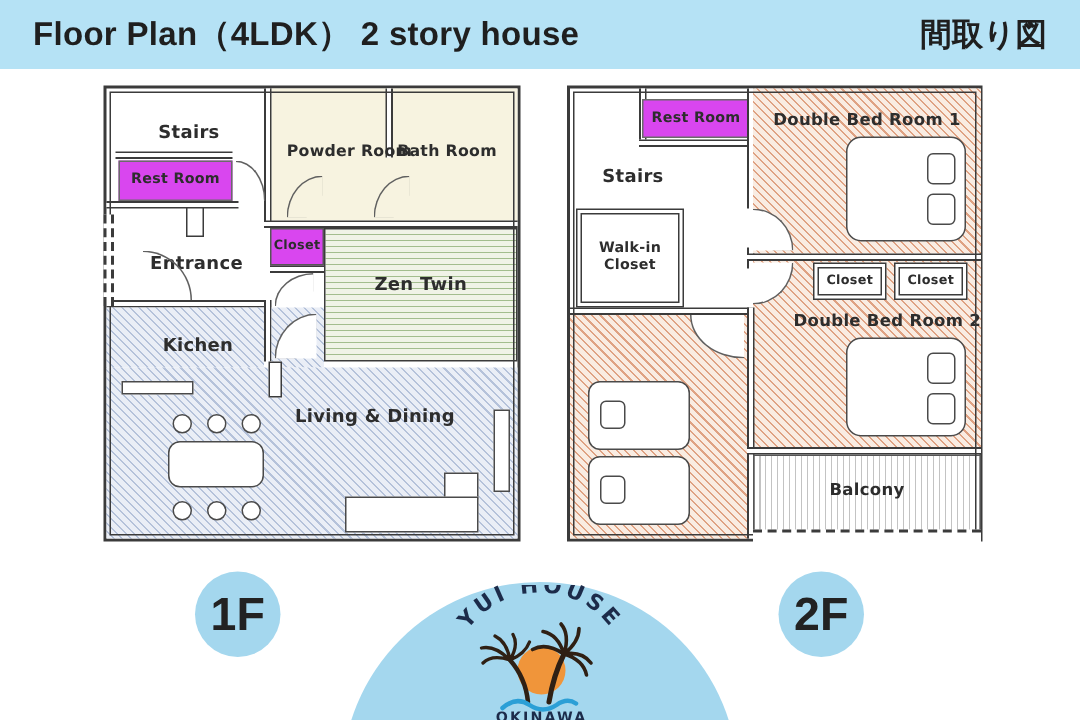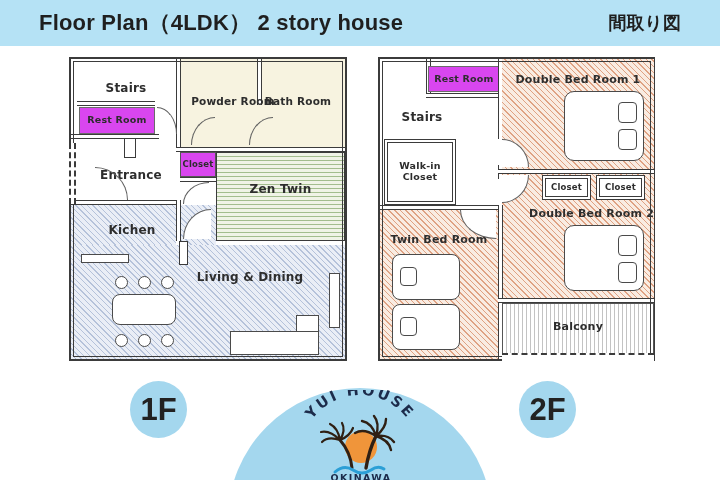--- a/index.html
+++ b/index.html
@@ -5,24 +5,24 @@
   :root{
     --header-blue:#b5e2f5; --badge-blue:#a4d7ee; --wall:#3b3b3b; --cream:#f7f3e0;
     --zen-line:#a3bd8e; --zen-bg:#f0f3e7; --blue-line:#b5c2da; --blue-bg:#eaeef6;
     --orange-line:#dfa283; --orange-bg:#f9ece2; --balcony-line:#c3c3c3;
     --text:#2d2d2d; --logo-navy:#1c2b4a; --sun-orange:#f0953a; --wave-blue:#2b9fd6; --palm:#2f2014;
   }
   html,body{margin:0;padding:0;}
   .stage{position:relative;width:720px;height:480px;background:#fff;overflow:hidden;
          font-family:"DejaVu Sans",sans-serif;}
   .header{position:absolute;top:0;left:0;right:0;height:46px;background:var(--header-blue);
-          display:flex;align-items:center;justify-content:space-between;padding:0 39px;box-sizing:border-box;
+          display:flex;align-items:center;justify-content:space-between;padding:0 22px;box-sizing:border-box;
           font-family:"Liberation Sans","DejaVu Sans",sans-serif;color:#1f1f1f;}
   .header .title{font-size:22px;font-weight:600;letter-spacing:.2px;}
-  .header .title-jp{font-size:18px;font-weight:600;}
+  .header .title-jp{font-size:21px;font-weight:600;}
   .plan{position:absolute;background:#fff;border:2px solid var(--wall);box-sizing:content-box;}
   .plan::after{content:"";position:absolute;inset:2px;border:1px solid var(--wall);pointer-events:none;z-index:10;}
   .abs{position:absolute;}
   .wh{position:absolute;height:5px;background:linear-gradient(to bottom,var(--wall) 0 1.2px,#fff 1.2px 3.8px,var(--wall) 3.8px 5px);}
   .wv{position:absolute;width:5px;background:linear-gradient(to right,var(--wall) 0 1.2px,#fff 1.2px 3.8px,var(--wall) 3.8px 5px);}
   .cream{background:var(--cream);}
   .hatch-blue{background:repeating-linear-gradient(45deg,var(--blue-bg) 0 3px,var(--blue-line) 3px 4px);}
   .hatch-orange{background:repeating-linear-gradient(45deg,var(--orange-bg) 0 3px,var(--orange-line) 3px 4px);}
   .zen-st{background:repeating-linear-gradient(to bottom,var(--zen-bg) 0 3px,var(--zen-line) 3px 4px);}
   .balcony-st{background:repeating-linear-gradient(to right,#fff 0 3px,var(--balcony-line) 3px 4px);}
@@ -156,21 +156,20 @@
     <div class="lbl lbl-md" style="left:122px;top:149px;width:152px;text-align:right;">Double Bed Room 2</div>
     <div class="furn bed" style="left:184px;top:166px;width:80px;height:66px;">
       <div class="pillow" style="right:6px;top:9px;width:19px;height:21px;"></div>
       <div class="pillow" style="right:6px;top:36px;width:19px;height:21px;"></div>
     </div>
 
     <div class="wh" style="left:0;top:146px;width:122px;"></div>
     <div class="wv" style="left:118px;top:146px;height:154px;"></div>
     <div class="abs hatch-orange" style="left:0;top:151px;width:118px;height:149px;"></div>
     <div class="arc bl fill" style="left:80px;top:151px;width:36px;height:29px;"></div>
-    <div class="lbl lbl-md" style="left:0;top:175px;width:118px;">Twin Bed Room</div>
     <div class="furn bed" style="left:12px;top:195px;width:68px;height:46px;border-radius:8px;">
       <div class="pillow" style="left:7px;top:12px;width:17px;height:19px;"></div>
     </div>
     <div class="furn bed" style="left:12px;top:245px;width:68px;height:46px;border-radius:8px;">
       <div class="pillow" style="left:7px;top:12px;width:17px;height:19px;"></div>
     </div>
 
     <div class="wh" style="left:118px;top:239px;width:156px;"></div>
     <div class="abs balcony-st" style="left:122px;top:244px;width:152px;height:56px;border:1px solid #555;box-sizing:border-box;"></div>
     <div class="lbl lbl-md" style="left:122px;top:262px;width:152px;">Balcony</div>

